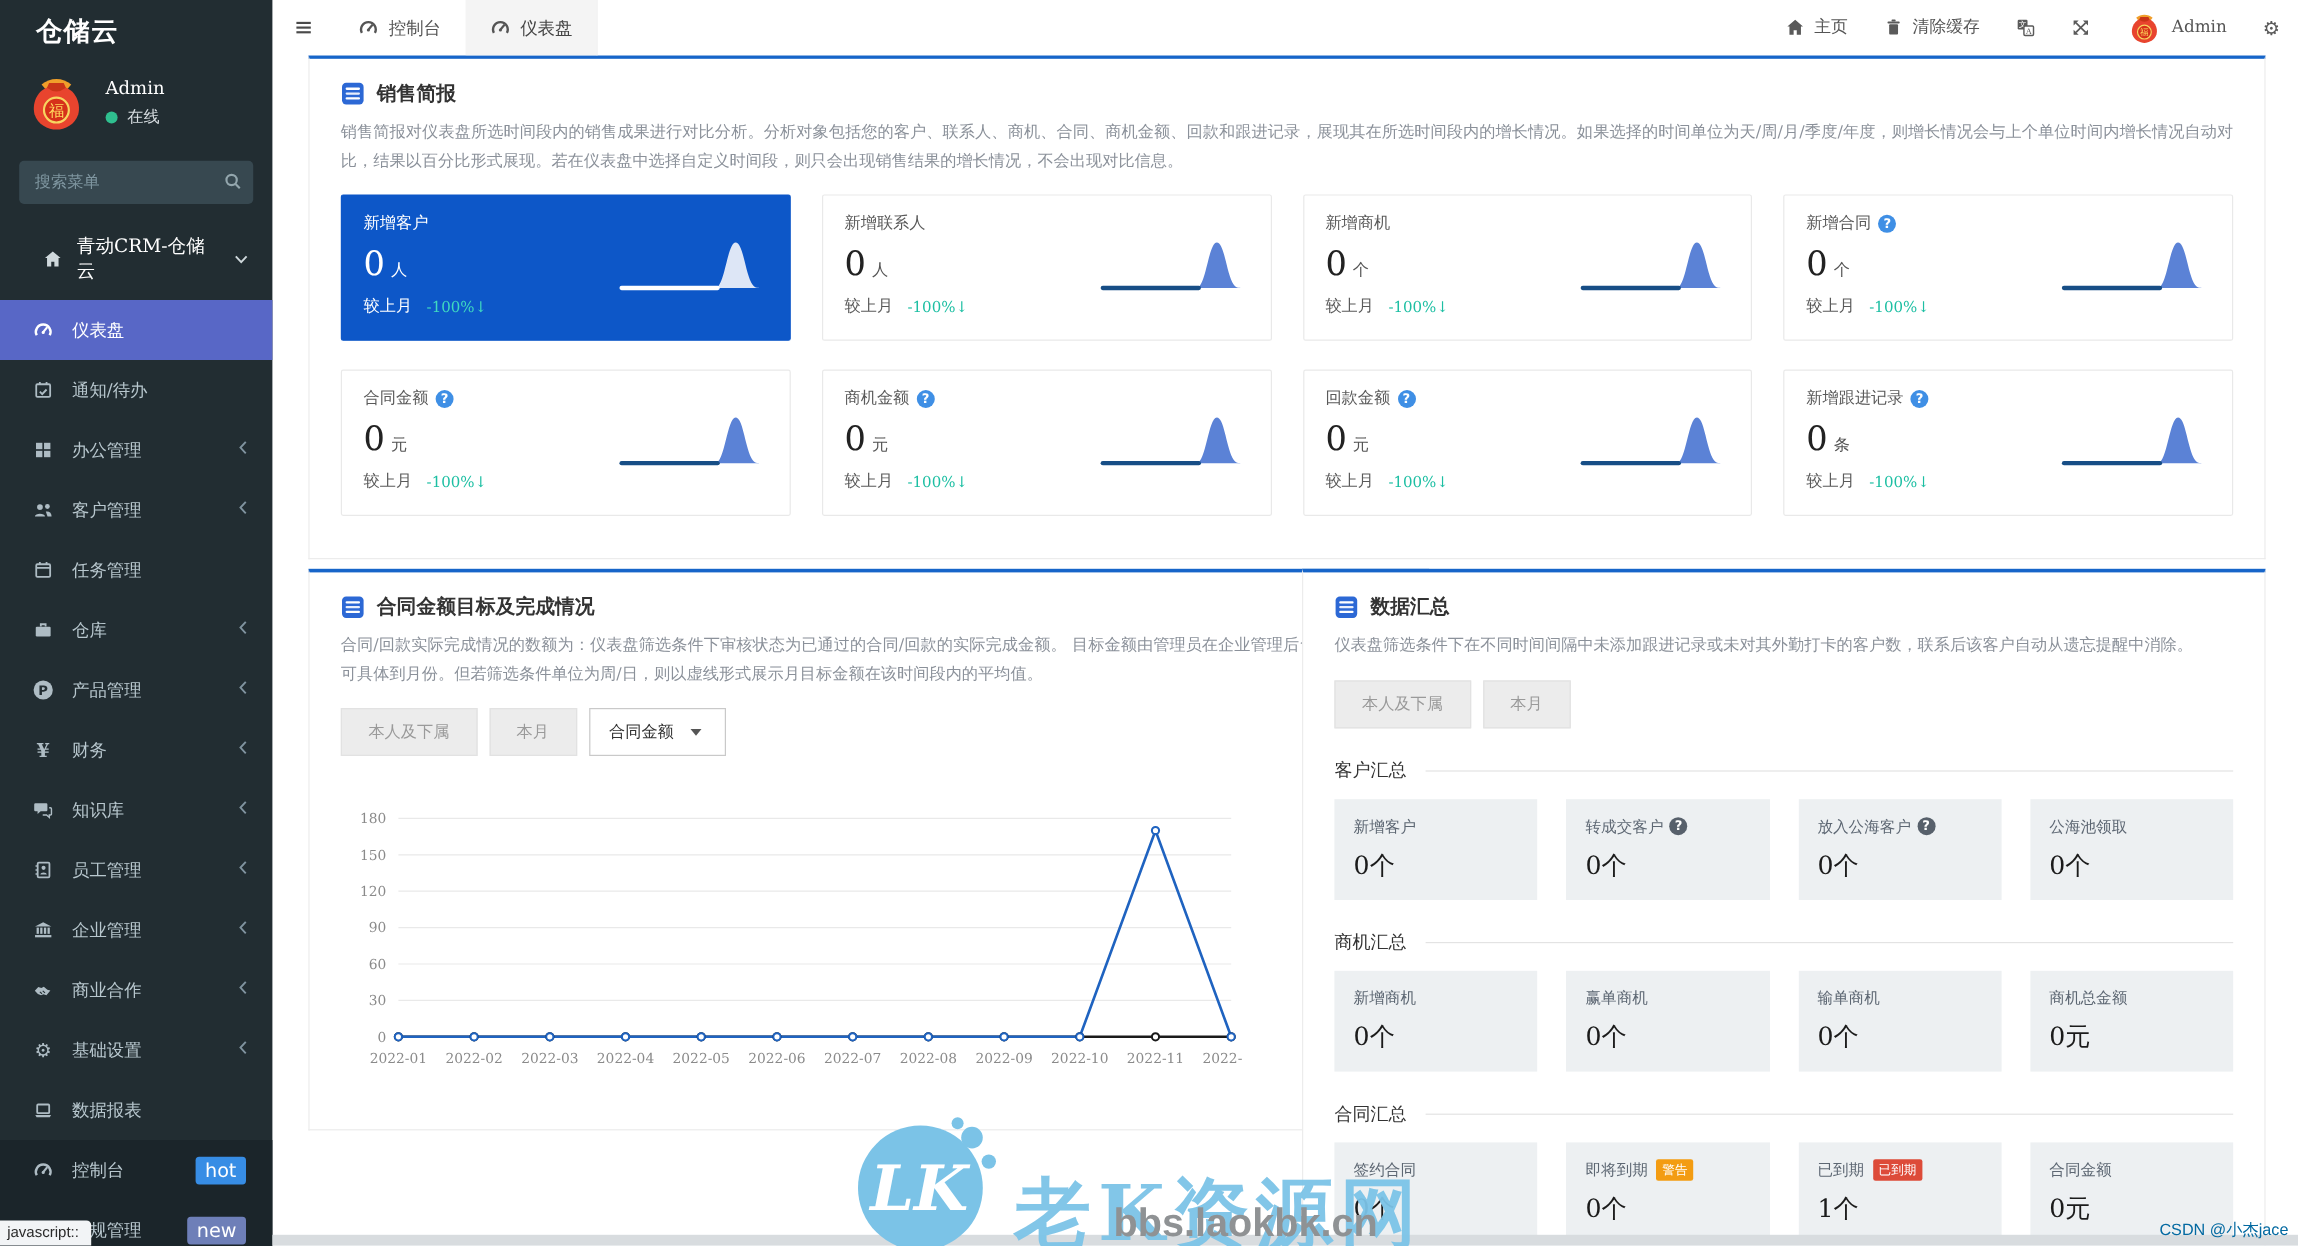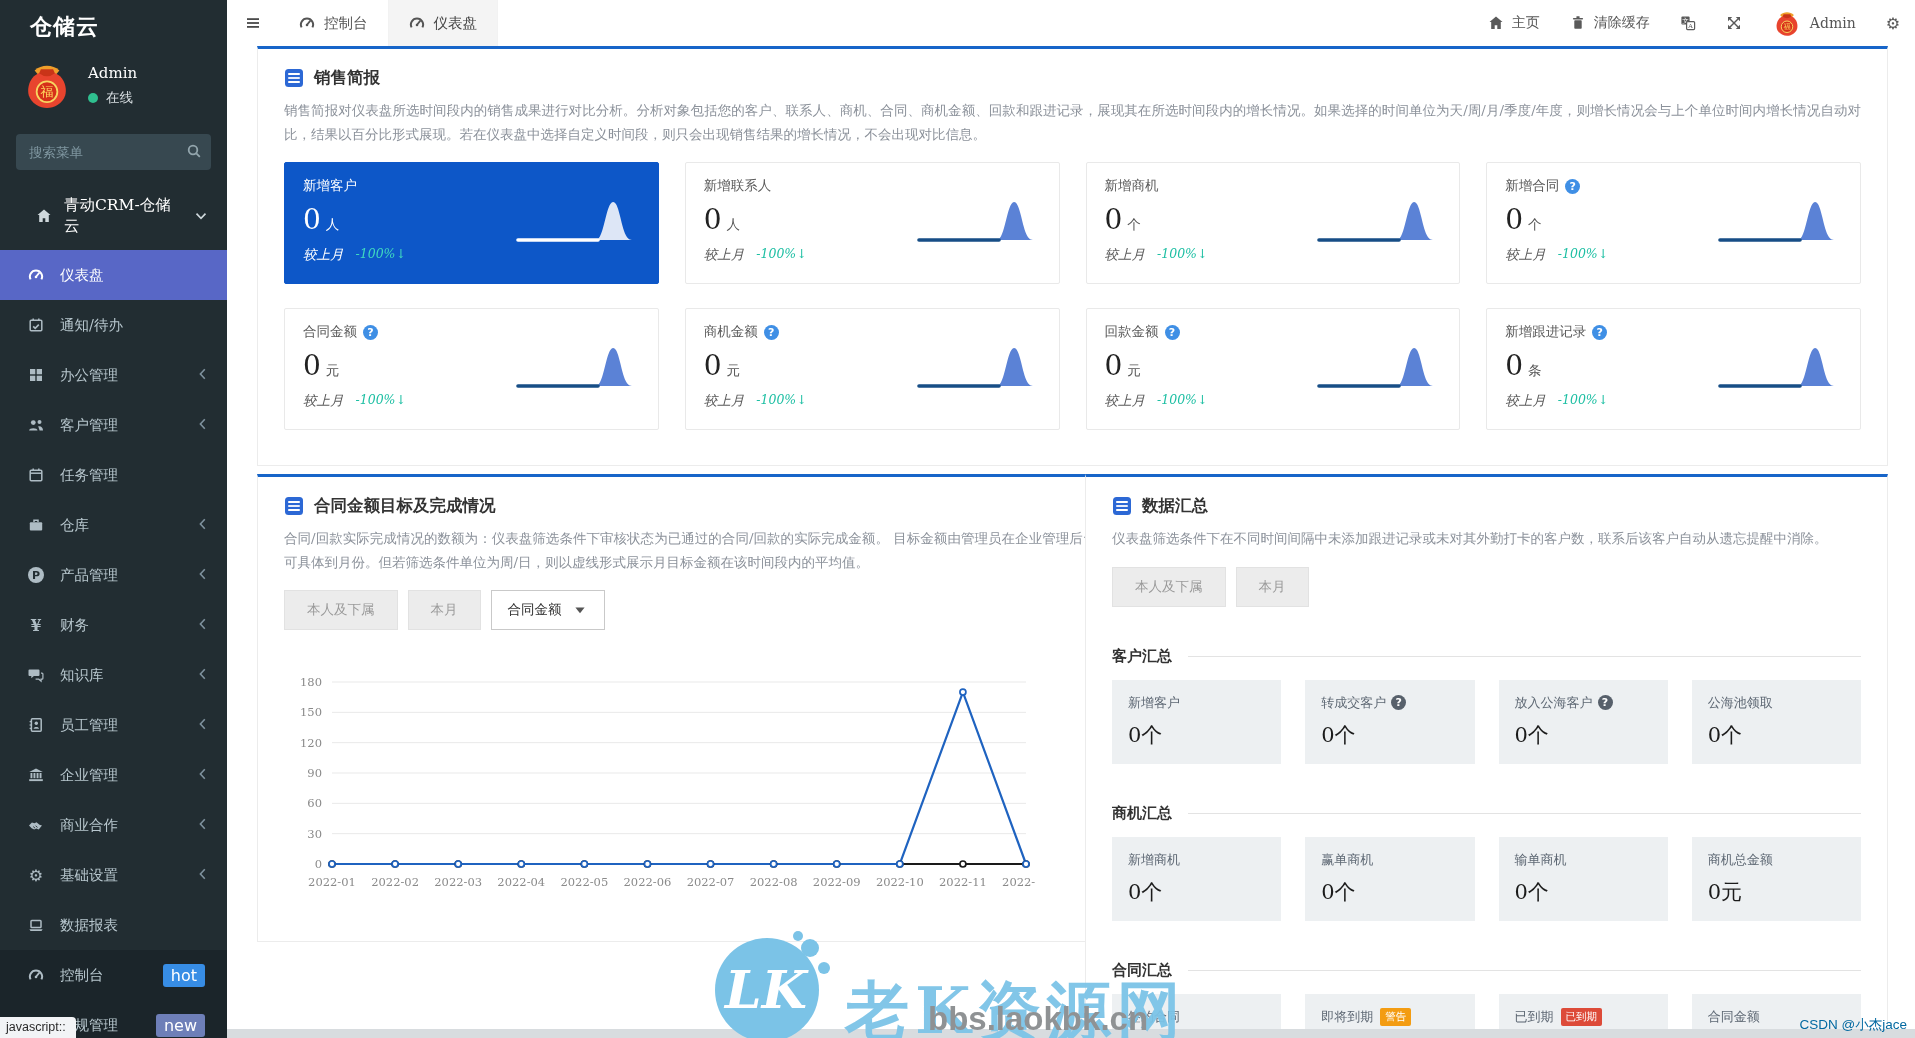--- a/index.html
+++ b/index.html
@@ -62,21 +62,21 @@
   #panel-summary  { left:858px; top:428px; width:803px;  height:720px; padding:18px 26px; }
   .panel-title { display:flex; align-items:center; gap:10px; font-size:16.5px; color:#333; font-weight:bold; }
   .panel-desc { margin-top:10px; color:#8b919a; font-size:13.5px; line-height:1.75; text-align:justify; }
 
   
   .cards { margin-top:16px; display:grid; grid-template-columns:repeat(4,1fr); gap:24px 26px; }
   .card { position:relative; border:1px solid #e9e9e9; height:122px; padding:14px 18px; border-radius:2px; cursor:pointer; }
   .c-title { font-size:13.5px; color:#5a5a5a; display:flex; gap:6px; align-items:center; }
   .c-value { margin-top:8px; font-size:28px; color:#222; }
   .c-unit { font-size:13.5px; color:#555; margin-left:5px; }
-  .c-compare { margin-top:10px; font-size:13.5px; color:#5a5a5a; display:flex; align-items:flex-start;font-style:italic; }
+  .c-compare { margin-top:10px; font-size:13.5px; color:#5a5a5a; display:flex; align-items:center; }
   .c-change { color:var(--teal,#1dbfa3); font-size:12.5px; margin-left:12px; }
   .c-spark { position:absolute; right:16px; top:24px; width:130px; height:68px; }
   .card.active { background:var(--active-card,#0d57c8); border-color:var(--active-card,#0d57c8); }
   .card.active .c-title, .card.active .c-value, .card.active .c-unit, .card.active .c-compare { color:#fff; }
   .card.active .c-change { color:#3fd9c0; }
   .qc { width:15px; height:15px; border-radius:50%; background:var(--help-blue,#3f8fe5); color:#fff;
     font:bold 11px/15px "DejaVu Sans",sans-serif; text-align:center; display:inline-block; cursor:pointer; }
   .qc.dark { background:#57606b; }
 
   
@@ -86,21 +86,21 @@
   .btn-select { background:#fff; border:1px solid #c9c9c9; color:#333; font-size:13.5px;
     padding:10px 16px; font-family:inherit; display:flex; gap:10px; align-items:center; cursor:pointer; }
   .caret { color:#555; }
 
   
   .download-btn { position:absolute; right:26px; top:172px; color:#8a8a8a; background:none; border:none; cursor:pointer; }
   .chart-box { margin-top:36px; }
   .tick { fill:#8a8a8a; font-size:11.5px; font-family:"DejaVu Serif",serif; }
 
   
-  .group-head { display:flex; align-items:center; margin-top:40px; font-size:15px; color:#333;font-weight:bold; }
+  .group-head { display:flex; align-items:center; margin-top:26px; font-size:15px; color:#333; }
   .group-line { flex:1; height:1px; background:#e3e3e3; margin-left:16px; }
   .tiles { display:grid; grid-template-columns:repeat(4,1fr); gap:24px; margin-top:14px; }
   .tile { background:#edf0f2; padding:14px 16px; height:84px; }
   .t-label { font-size:13px; color:#5d6773; display:flex; align-items:center; gap:5px; flex-wrap:nowrap; white-space:nowrap; }
   .t-value { margin-top:9px; font-size:21px; color:#1b1b1b; }
   .t-badge { font-family:"DejaVu Sans",sans-serif; font-size:10.5px; color:#fff; padding:2px 5px; border-radius:2px; margin-left:2px; }
 
   
   .bottom-strip { position:absolute; left:227px; right:0; bottom:0; height:9px; background:#d8dcdf; z-index:30; }
   .wm { position:absolute; z-index:50; pointer-events:none; }

